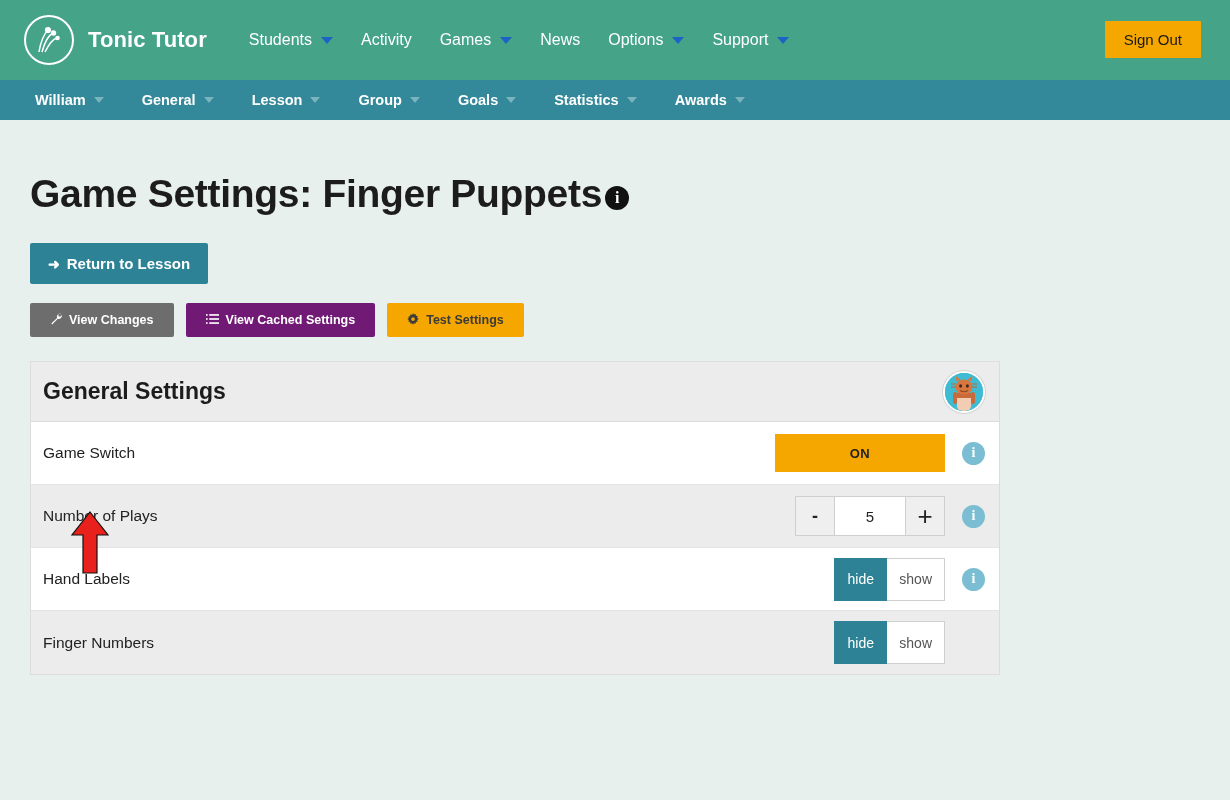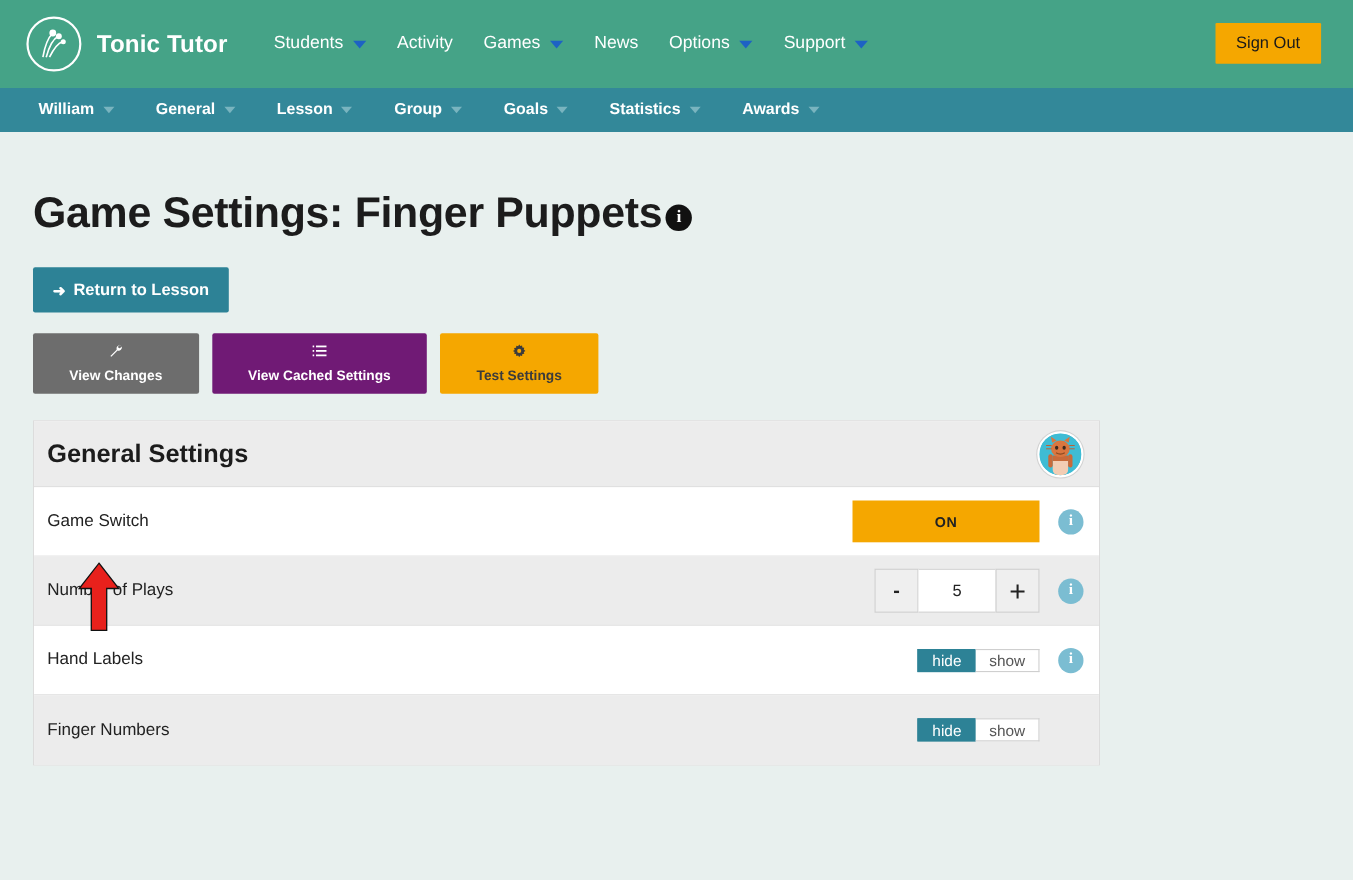--- a/index.html
+++ b/index.html
@@ -131,22 +131,21 @@
     background: #2d8296;
     font-size: 15px;
     font-weight: bold;
     padding: 12px 18px;
     margin-top: 27px;
   }
   .btn-row { margin-top: 19px; display: flex; gap: 12px; }
   .btn-small {
     font-size: 12.5px;
     font-weight: bold;
-    padding: 10px 33px;
-    flex-direction: column;
+    padding: 10px 20px;
   }
   .btn-grey   { background: #6d6d6d; }
   .btn-red    { background: #cf4436; }
   .btn-teal   { background: #701a75; }
   .btn-orange { background: #f5a700; color: #3b3b3b; }
 
   .ico { font-size: 13px; line-height: 1; display: inline-block; }
   .arrow-left { font-size: 14px; }
 
   
@@ -255,21 +254,21 @@
     border-left: none; border-right: none;
     text-align: center;
     font-family: inherit;
     font-size: 15px;
     color: #222222;
     outline: none;
   }
 
   .toggle { display: flex; }
   .toggle-opt {
-    height: 21px;
+    height: 43px;
     min-width: 53px;
     padding: 0 12px;
     font-family: inherit;
     font-size: 14px;
     border: 1px solid #cfcfcf;
     background: #ffffff;
     color: #555555;
     cursor: pointer;
     display: flex; align-items: center; justify-content: center;
   }

